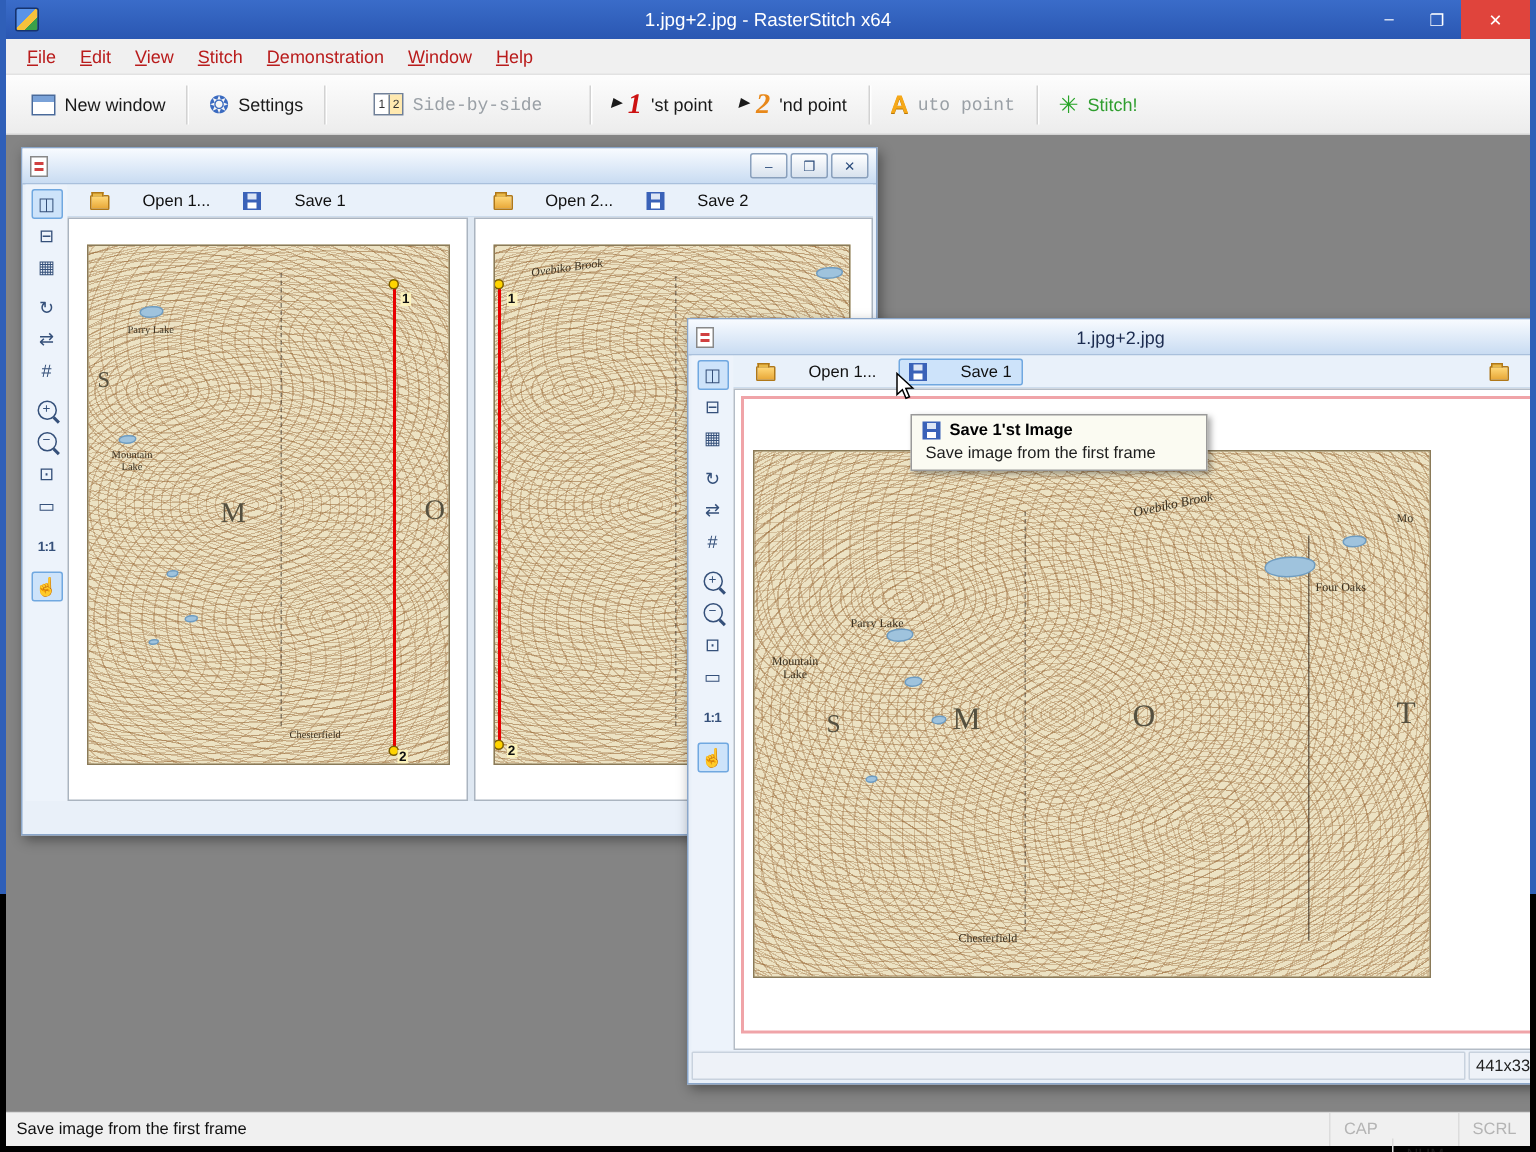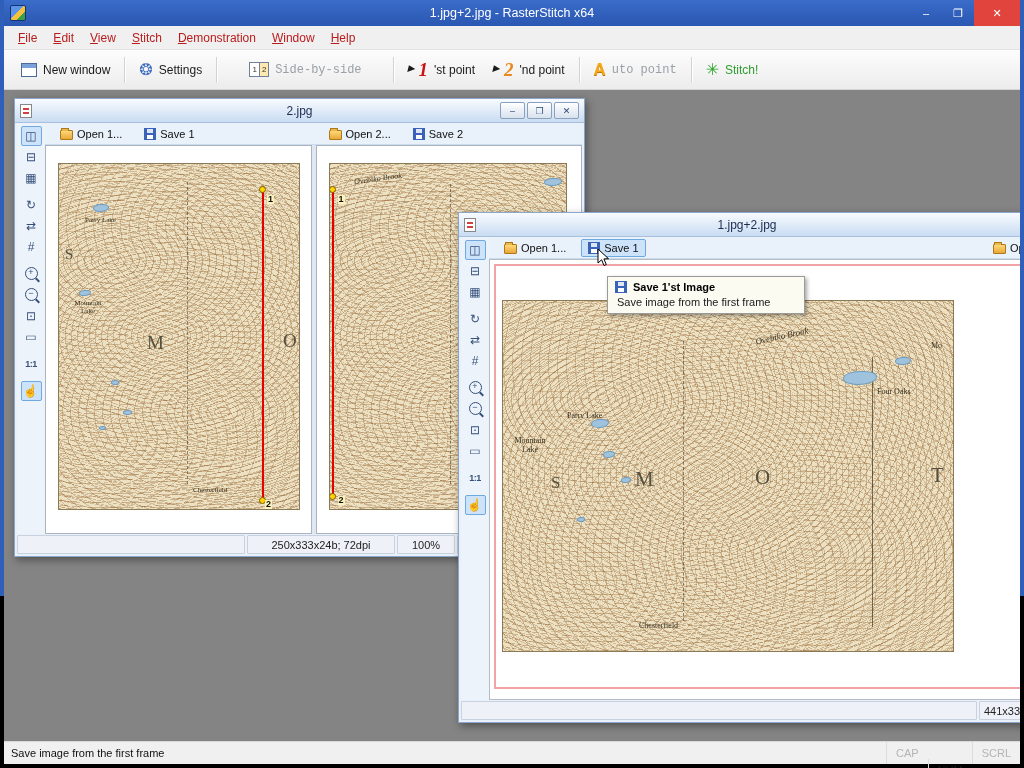--- a/index.html
+++ b/index.html
@@ -61,21 +61,21 @@
   .si { width:21px; height:20px; line-height:19px; text-align:center; font-size:12px; color:#35507a; border:1px solid transparent; border-radius:2px; margin-bottom:1px; position:relative; }
   .si.sel { background:#cde3fa; border-color:#70a8e0; }
   .si.gap { margin-top:6px; }
   .si.ratio { font-size:9px; font-weight:bold; letter-spacing:-0.5px; }
   .si.zoom::before { content:"+"; display:block; width:11px; height:11px; border:1.5px solid #35507a; border-radius:50%; font-size:9px; line-height:9px; margin:2px auto 0; }
   .si.zoomout::before { content:"−"; }
   .si.zoom::after { content:""; position:absolute; width:5px; height:2px; background:#35507a; right:1px; bottom:2px; transform:rotate(45deg); }
 
   .band { position:absolute; left:30px; top:24px; right:2px; height:22px; background:#e9f1fa; border-bottom:1px solid #cddcec; display:flex; align-items:center; }
   .band .half { width:50%; display:flex; align-items:center; gap:8px; padding-left:8px; }
-  .mini-btn { display:inline-flex; align-items:center; gap:4px; padding:2px 6px; font-size:11px; color:#101010; border:1px solid transparent; border-radius:2px; white-space:nowrap; }
+  .mini-btn { display:inline-flex; align-items:center; gap:22px; padding:2px 6px; font-size:11px; color:#101010; border:1px solid transparent; border-radius:2px; white-space:nowrap; }
   .mini-btn.sel { background:#cde3fa; border-color:#70a8e0; }
   .folder { width:13px; height:10px; background:linear-gradient(#ffd878,#e8a838); border:1px solid #b07818; border-radius:1px; position:relative; margin-top:2px; }
   .folder::before { content:""; position:absolute; top:-3px; left:0; width:6px; height:2px; background:#e8b848; border:1px solid #b07818; border-bottom:none; }
   .floppy { width:12px; height:12px; background:#3a62b8; position:relative; }
   .floppy::before { content:""; position:absolute; top:1px; left:3px; right:3px; height:4px; background:#dde6f5; }
   .floppy::after { content:""; position:absolute; bottom:1px; left:3px; right:3px; height:4px; background:#fff; }
 
   .panes { position:absolute; left:30px; top:46px; right:2px; bottom:22px; display:flex; background:#dfe8f2; }
   .pane { flex:1; background:#fff; border:1px solid #aab4c0; position:relative; overflow:hidden; }
   .split { width:4px; }
@@ -184,21 +184,20 @@
       <span class="icon-stitch"></span>
       <span class="lbl green">Stitch!</span>
     </span>
   </div>
 
   <div class="mdi">
 
     <div class="child child1">
       <div class="ctitle">
         <span class="docicon"></span>
-        <span class="ctext">2.jpg</span>
         <span class="cbtns">
           <span class="cbtn">–</span>
           <span class="cbtn">❐</span>
           <span class="cbtn">✕</span>
         </span>
       </div>
 
       <div class="sidebar">
         <span class="si sel">◫</span>
         <span class="si">⊟</span>
@@ -270,26 +269,20 @@
             <span class="map-label lbl-big" style="left:200px; top:158px; font-size:19px;">N</span>
             <span class="stitch-line" style="left:2px; top:25px; height:308px;"></span>
             <span class="stitch-dot" style="left:-1px; top:22px;"></span>
             <span class="stitch-num" style="left:8px; top:31px;">1</span>
             <span class="stitch-dot" style="left:-1px; top:329px;"></span>
             <span class="stitch-num" style="left:8px; top:332px;">2</span>
           </div>
         </div>
       </div>
 
-      <div class="cstatus">
-        <span class="cell" style="width:228px;"></span>
-        <span class="cell" style="width:148px;">250x333x24b; 72dpi</span>
-        <span class="cell" style="width:58px;">100%</span>
-        <span class="cell" style="flex:1; margin-right:0;"></span>
-      </div>
     </div>
 
     <div class="child child2">
       <div class="ctitle">
         <span class="docicon"></span>
         <span class="ctext">1.jpg+2.jpg</span>
       </div>
 
       <div class="sidebar">
         <span class="si sel">◫</span>

